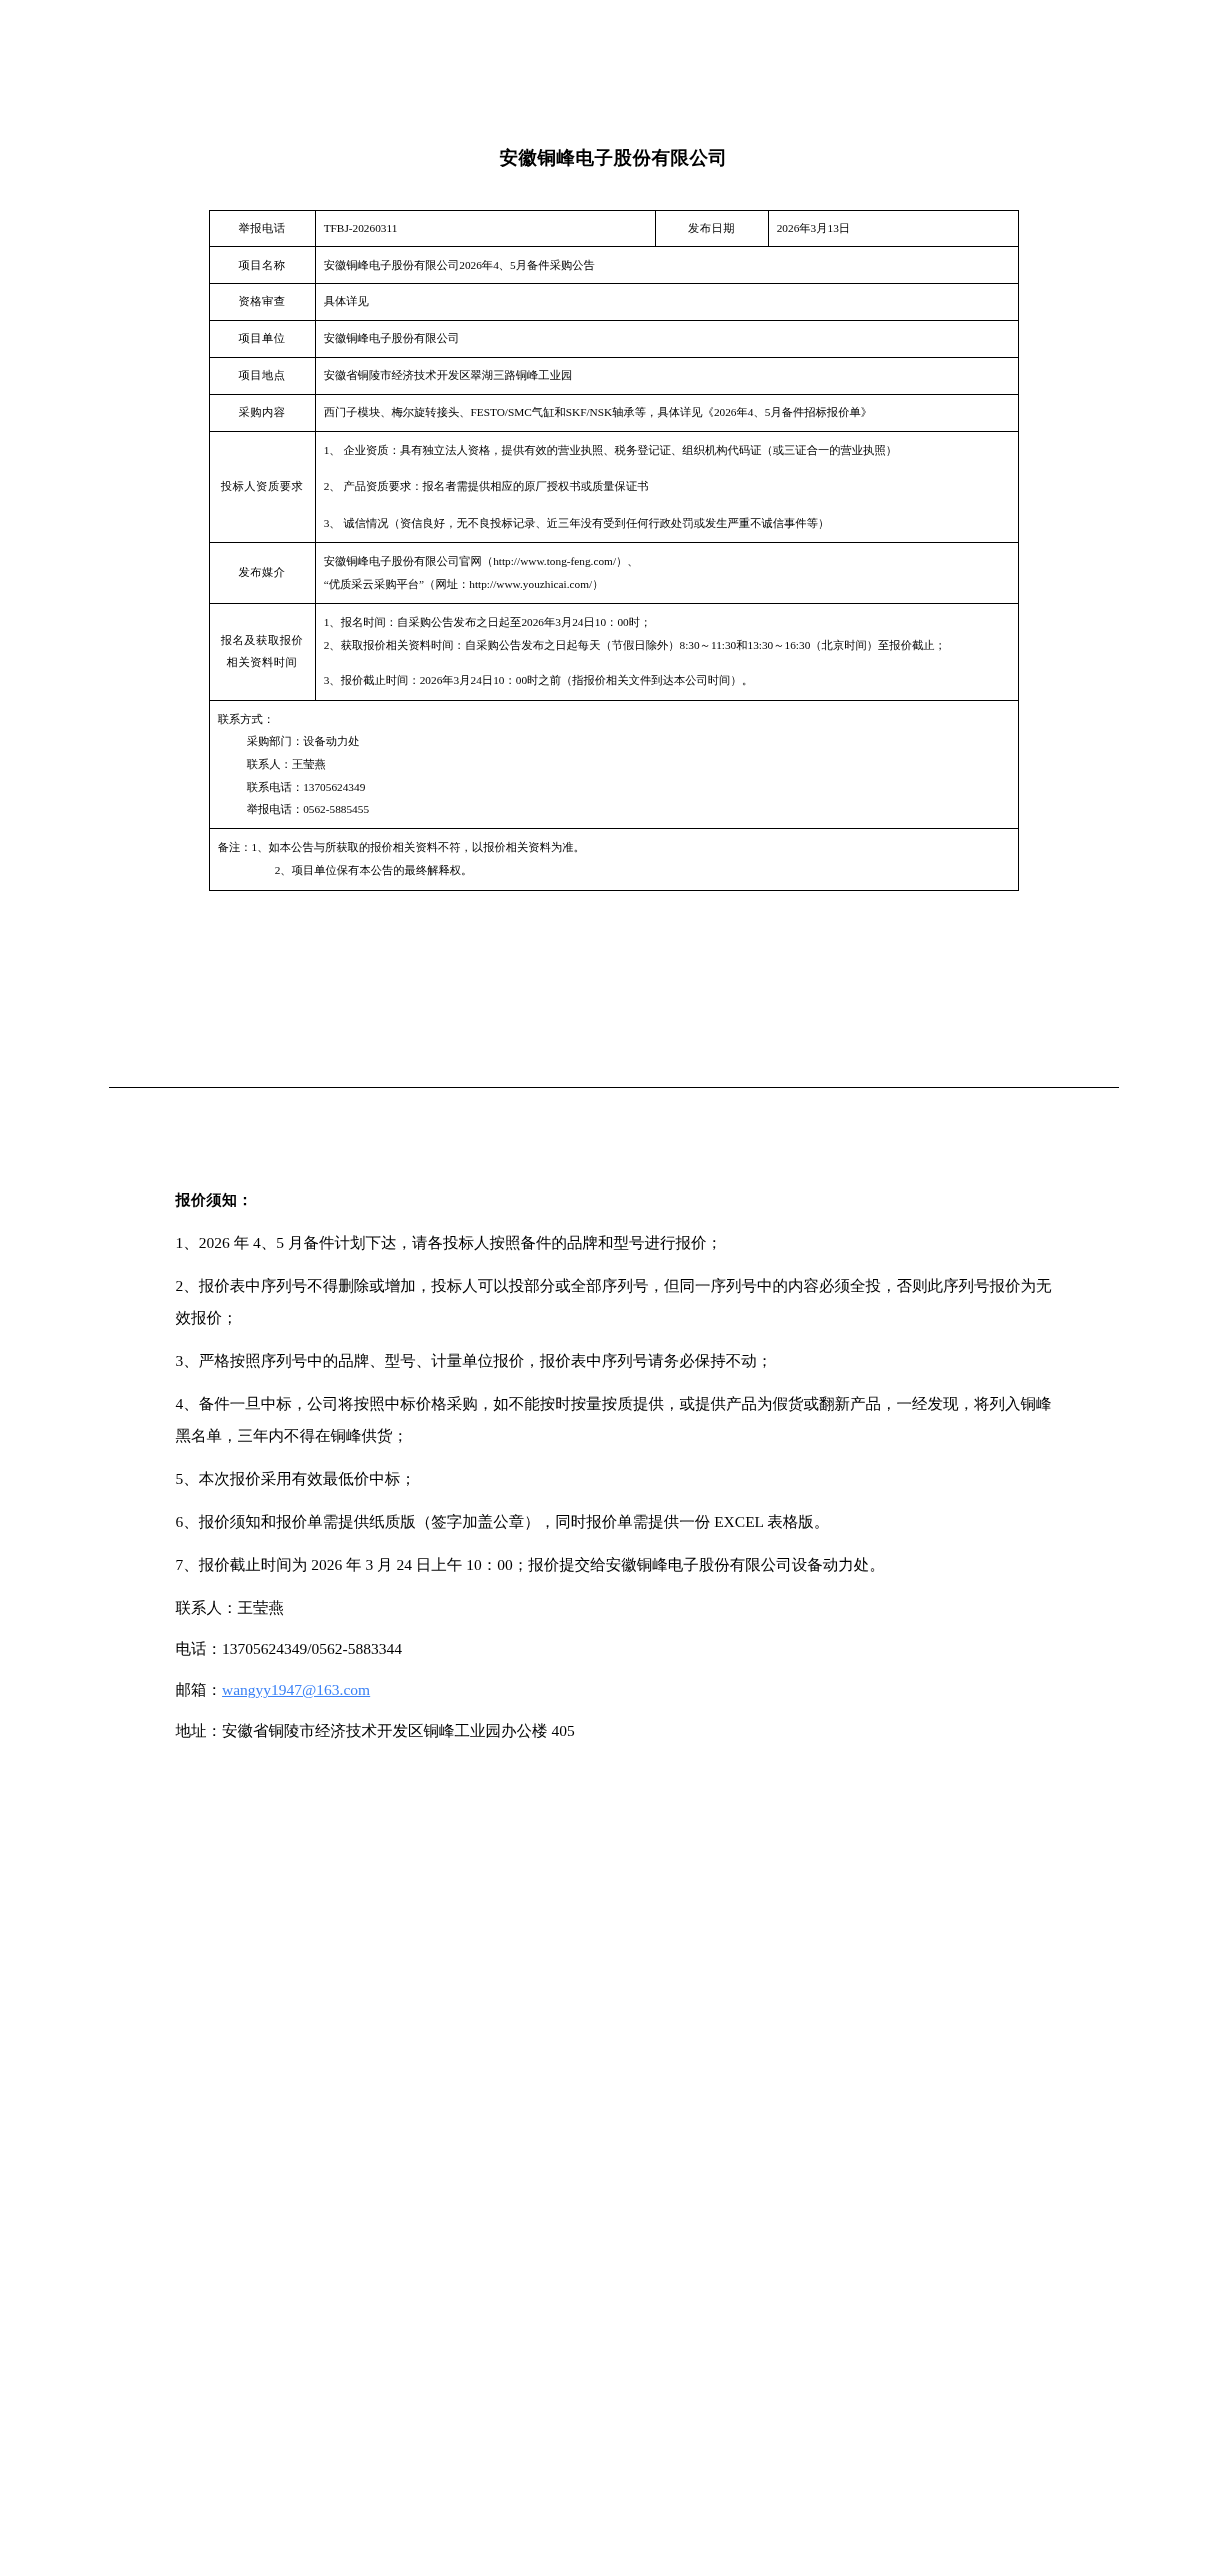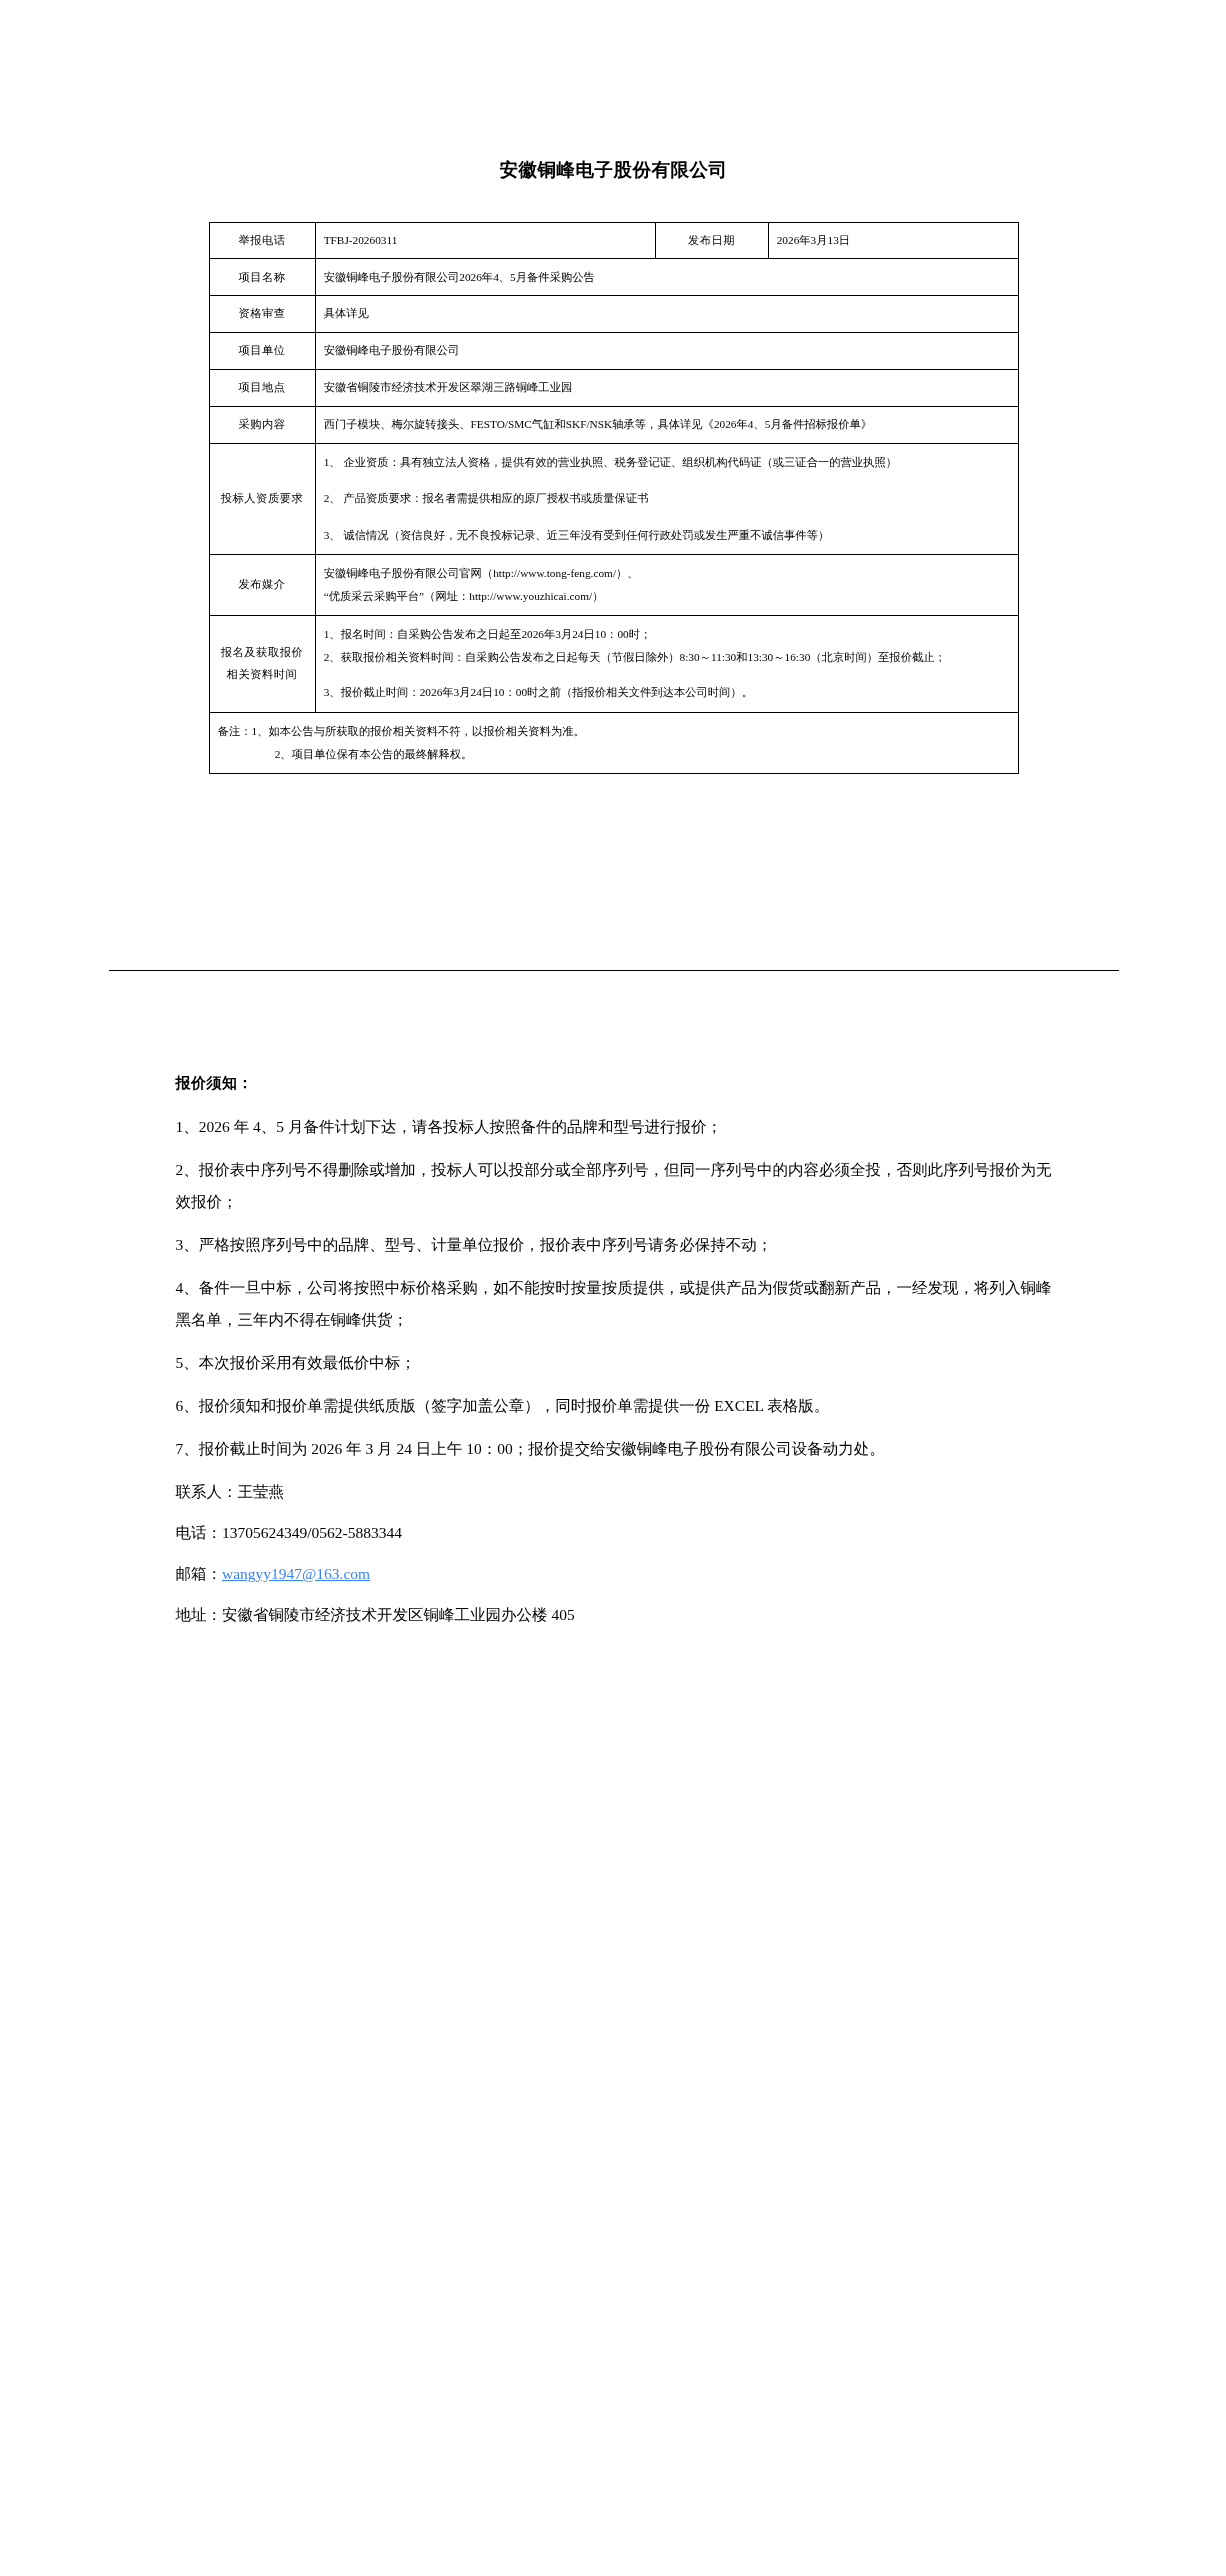--- a/index.html
+++ b/index.html
@@ -8,21 +8,21 @@
     background: #ffffff;
   }
   body {
     width: 1227px;
     font-family: "Liberation Serif", serif;
     color: #000000;
   }
   .page {
     width: 1227px;
     box-sizing: border-box;
-    padding: 16px;
+    padding: 4px;
     position: relative;
   }
   .doc-inner {
     width: 1010px;
     margin: 0 auto;
   }
   
   .title-block {
     padding-top: 139px;
     text-align: center;
@@ -187,20 +187,29 @@
             <p class="para">安徽铜峰电子股份有限公司官网（http://www.tong-feng.com/）、</p>
             <p class="para" style="margin-top:0">“优质采云采购平台”（网址：http://www.youzhicai.com/）</p>
           </td>
         </tr>
         <tr>
           <td class="lbl-wide tall">报名及获取报价相关资料时间</td>
           <td class="val numlist" colspan="3">
             <p class="para">1、报名时间：自采购公告发布之日起至2026年3月24日10：00时；</p>
             <p class="para" style="margin-top:0">2、获取报价相关资料时间：自采购公告发布之日起每天（节假日除外）8:30～11:30和13:30～16:30（北京时间）至报价截止；</p>
             <p class="para" style="margin-top:12px">3、报价截止时间：2026年3月24日10：00时之前（指报价相关文件到达本公司时间）。</p>
+          </td>
+        </tr>
+        <tr>
+          <td class="contact-cell" colspan="4">
+            <p class="para">联系方式：</p>
+            <p class="para indent1" style="margin-top:0">采购部门：设备动力处</p>
+            <p class="para indent1" style="margin-top:0">联系人：王莹燕</p>
+            <p class="para indent1" style="margin-top:0">联系电话：13705624349</p>
+            <p class="para indent1" style="margin-top:0">举报电话：0562-5885455</p>
           </td>
         </tr>
         <tr>
           <td class="note-cell" colspan="4">
             <p class="para">备注：1、如本公告与所获取的报价相关资料不符，以报价相关资料为准。</p>
             <p class="para indent1" style="margin-top:0;padding-left:57px">2、项目单位保有本公告的最终解释权。</p>
           </td>
         </tr>
       </tbody>
     </table>

